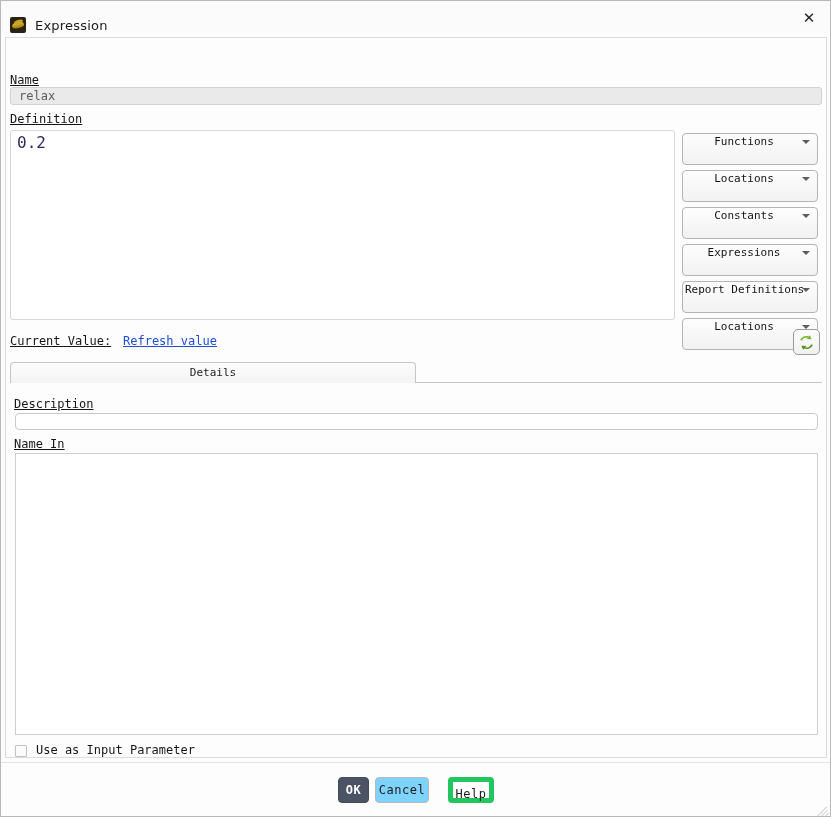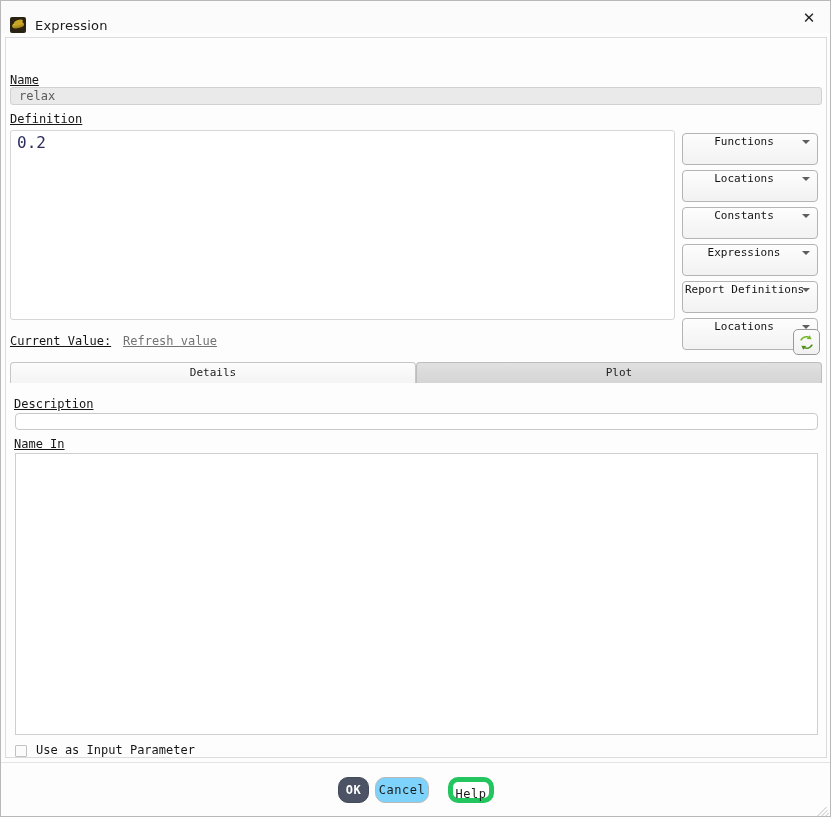--- a/index.html
+++ b/index.html
@@ -177,21 +177,21 @@
     width: 0; height: 0;
     border-left: 4px solid transparent;
     border-right: 4px solid transparent;
     border-top: 4px solid #5d5d5d;
   }
 
   
   .cv-label { left: 9px; top: 301px; }
   .cv-value {
     left: 122px; top: 301px;
-    color: #737373;
+    color: #1d4ed8;
   }
 
   .refresh-btn {
     position: absolute;
     left: 792px; top: 296px;
     width: 27px; height: 26px;
     box-sizing: border-box;
     background: linear-gradient(180deg, #fcfcfc 0%, #f1f1f1 100%);
     border: 1px solid #9a9a9a;
     border-radius: 5px;
@@ -310,21 +310,21 @@
   }
   .btn {
     position: absolute;
     top: 14px;
     height: 26px;
     box-sizing: border-box;
     font-family: "DejaVu Sans Mono", "Liberation Mono", monospace;
     font-size: 12px;
     text-align: center;
     line-height: 24px;
-    border-radius: 10px;
+    border-radius: 4px;
     cursor: pointer;
     letter-spacing: .5px;
   }
   .btn-ok {
     left: 337px;
     width: 31px;
     background: #4b5364;
     border: 1px solid #434b5b;
     color: #ffffff;
     font-weight: bold;
@@ -409,21 +409,20 @@
 
     <div class="refresh-btn">
       <svg width="17" height="17" viewBox="0 0 24 24">
         <path d="M5.5 9.2 C6.8 5.9 10.4 4.1 13.9 5.1 L12.2 6.9 L19.2 7.4 L16.6 1.8 L15.1 3.4 C10.2 1.6 4.8 4.0 2.9 8.8 Z" fill="#76b828"></path>
         <path d="M18.5 14.8 C17.2 18.1 13.6 19.9 10.1 18.9 L11.8 17.1 L4.8 16.6 L7.4 22.2 L8.9 20.6 C13.8 22.4 19.2 20.0 21.1 15.2 Z" fill="#4f8f17"></path>
       </svg>
     </div>
 
     <div class="tabstrip">
       <div class="tab active">Details</div>
-      <div class="tab inactive">Plot</div>
     </div>
     <div class="tab-underline"></div>
 
     <div class="lbl desc-label">Description</div>
     <input class="desc-field" placeholder="" style="">
 
     <div class="lbl usedin-label">Name In</div>
     <div class="usedin-box"></div>
 
     <div class="chk-row r1">

